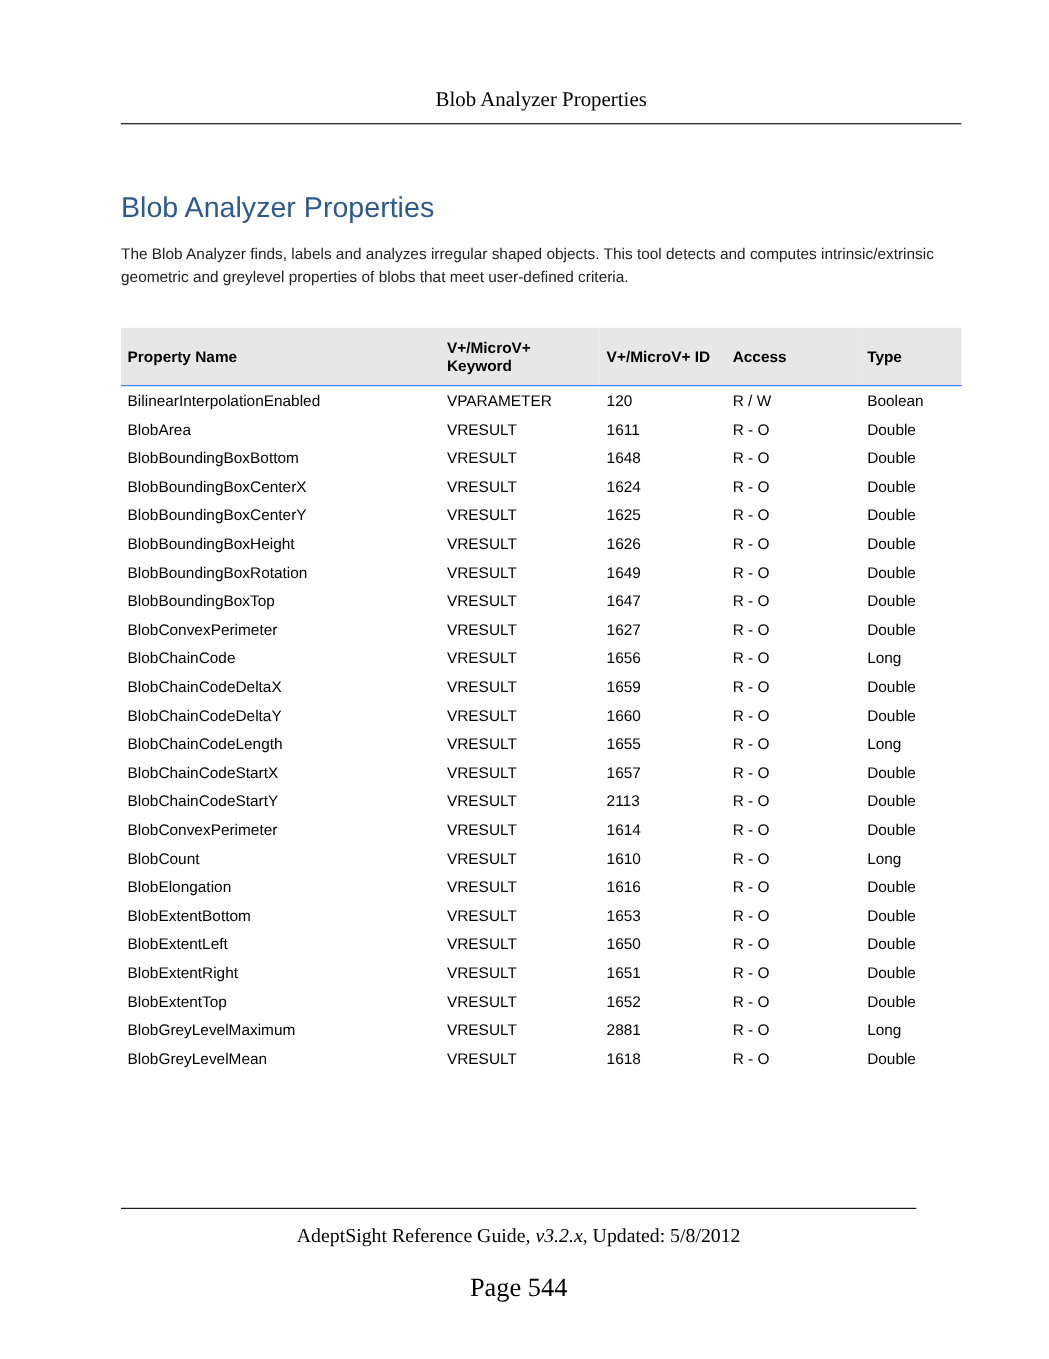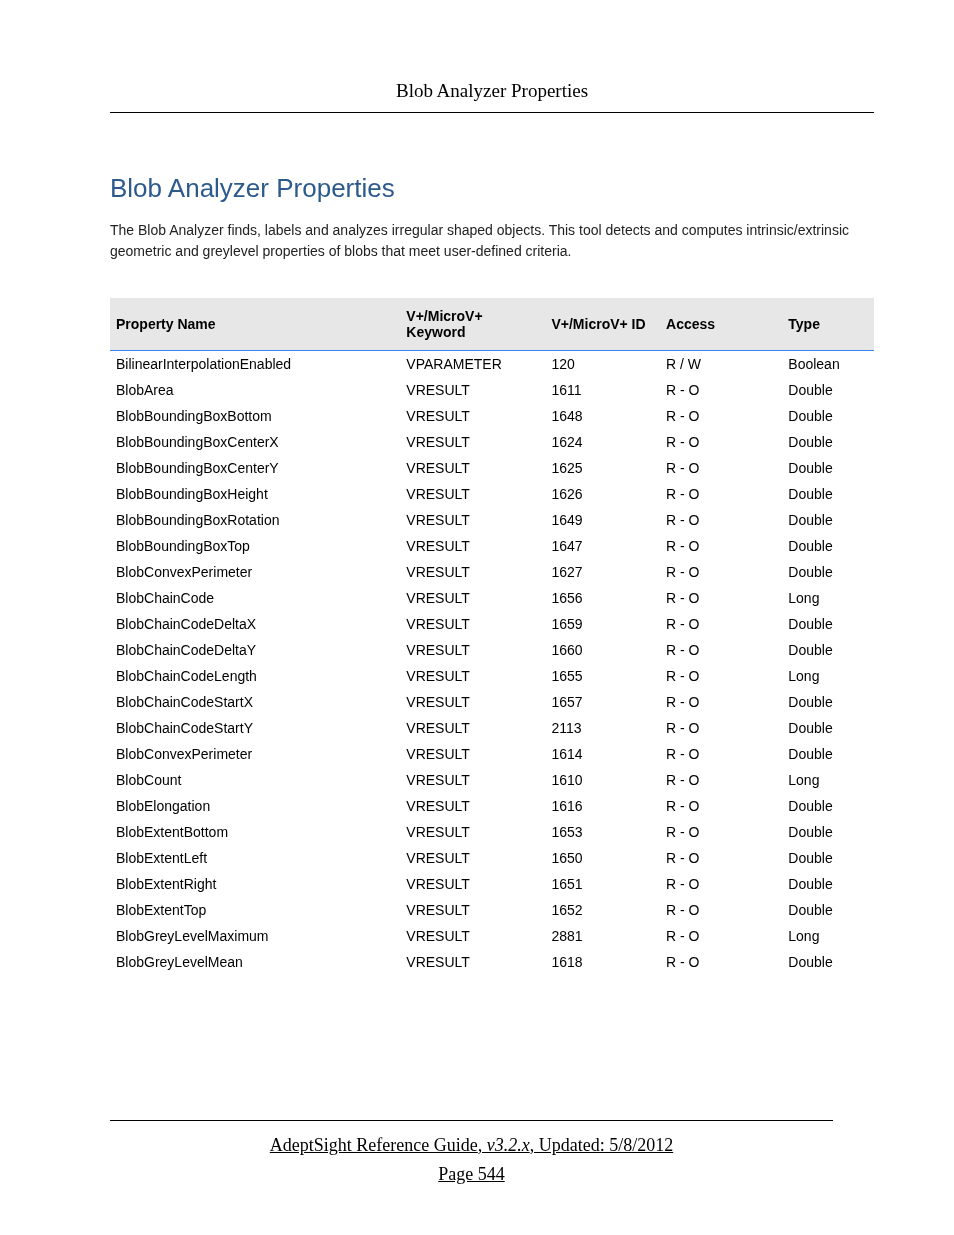--- a/index.html
+++ b/index.html
@@ -64,33 +64,32 @@
   .col-id    { width: 15%; }
   .col-acc   { width: 16%; }
   .col-type  { width: 12%; }
   .footer {
     position: absolute;
     left: 110px;
     right: 121px;
     bottom: 50px;
     text-align: center;
     font-family: "Times New Roman", Times, serif;
-    text-decoration: underline;
   }
   .footer-line {
     border-top: 1px solid #000;
     margin-bottom: 14px;
   }
   .footer-text {
     font-size: 18px;
   }
   .footer-text .ital { font-style: italic; }
   .page-num {
-    margin-top: 8px;
-    font-size: 18px;
+    margin-top: 24px;
+    font-size: 24px;
   }
 </style>
 </head>
 <body>
 
 <div class="page">
 
   <div class="running-head">Blob Analyzer Properties</div>
 
   <h1 class="section-title">Blob Analyzer Properties</h1>

